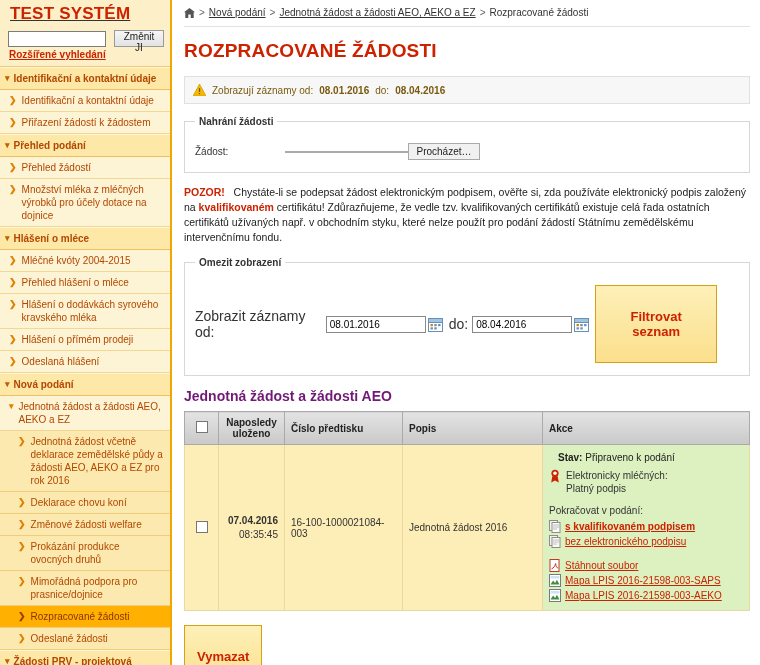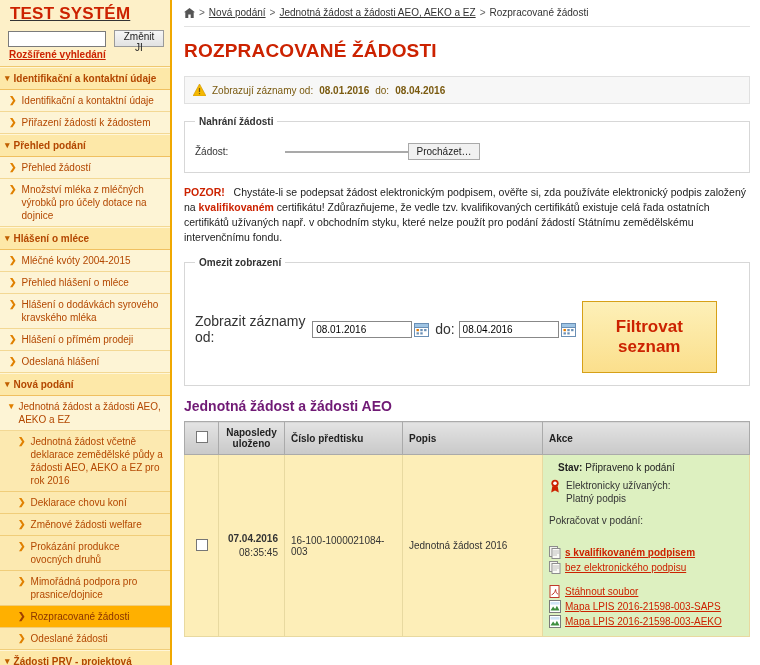--- a/index.html
+++ b/index.html
@@ -203,23 +203,22 @@
     background: linear-gradient(#fdf0b8,#fbdf8c);
     border: 1px solid #d6a017;
     color: #cc2200;
     font-weight: bold;
     font-size: 12px;
     padding: 8px 14px;
     cursor: pointer;
     font-family: "Liberation Sans", sans-serif;
   }
   .btn-small {
-    font-size: 17px;
-    padding: 15px 12px;
-    margin-top: 16px;
+    font-size: 13px;
+    padding: 23px 12px;
   }
   .save-wrap { margin-left: 112px; }
 
   .pozor {
     font-size: 10.5px;
     line-height: 15px;
     color: #222;
     margin: 0 0 12px 0;
   }
   .pozor .red { color: #cc2200; font-weight: bold; }
@@ -528,26 +527,26 @@
             </div>
             <div class="sig-line">
               <span class="ico">
                 <svg width="12" height="14" viewBox="0 0 12 14">
                     <circle cx="6" cy="4.3" r="3.6" fill="#cc2200"></circle>
                     <circle cx="6" cy="4.3" r="1.8" fill="#fff"></circle>
                     <path d="M3.3 7.2L2.2 13.6l3.8-2.1 3.8 2.1-1.1-6.4z" fill="#cc2200"></path>
                   </svg>
               </span>
               <span class="sig-text">
-                <span>Elektronicky užívaných:</span><br>
+                <span>Elektronicky mléčných:</span><br>
                 <span>Platný podpis</span>
               </span>
             </div>
             <div class="act-gap"></div>
-            <div style="font-size:10px;margin-bottom:18px">Pokračovat v podání:</div>
+            <div style="font-size:10px;margin-bottom:2px">Pokračovat v podání:</div>
             <div class="act-line">
               <span class="ico">
                 <svg width="12" height="13" viewBox="0 0 12 13">
                     <rect x="0.5" y="0.5" width="8" height="10" fill="#f3f3ef" stroke="#8d8d8d"></rect>
                     <rect x="3" y="2.5" width="8" height="10" fill="#fbfbf6" stroke="#8d8d8d"></rect>
                     <path d="M4 5h6M4 7h6M4 9h4" stroke="#b0b0b0" stroke-width="0.8"></path>
                   </svg>
               </span>
               <span class="act-link bold">s kvalifikovaném podpisem</span>
             </div>

